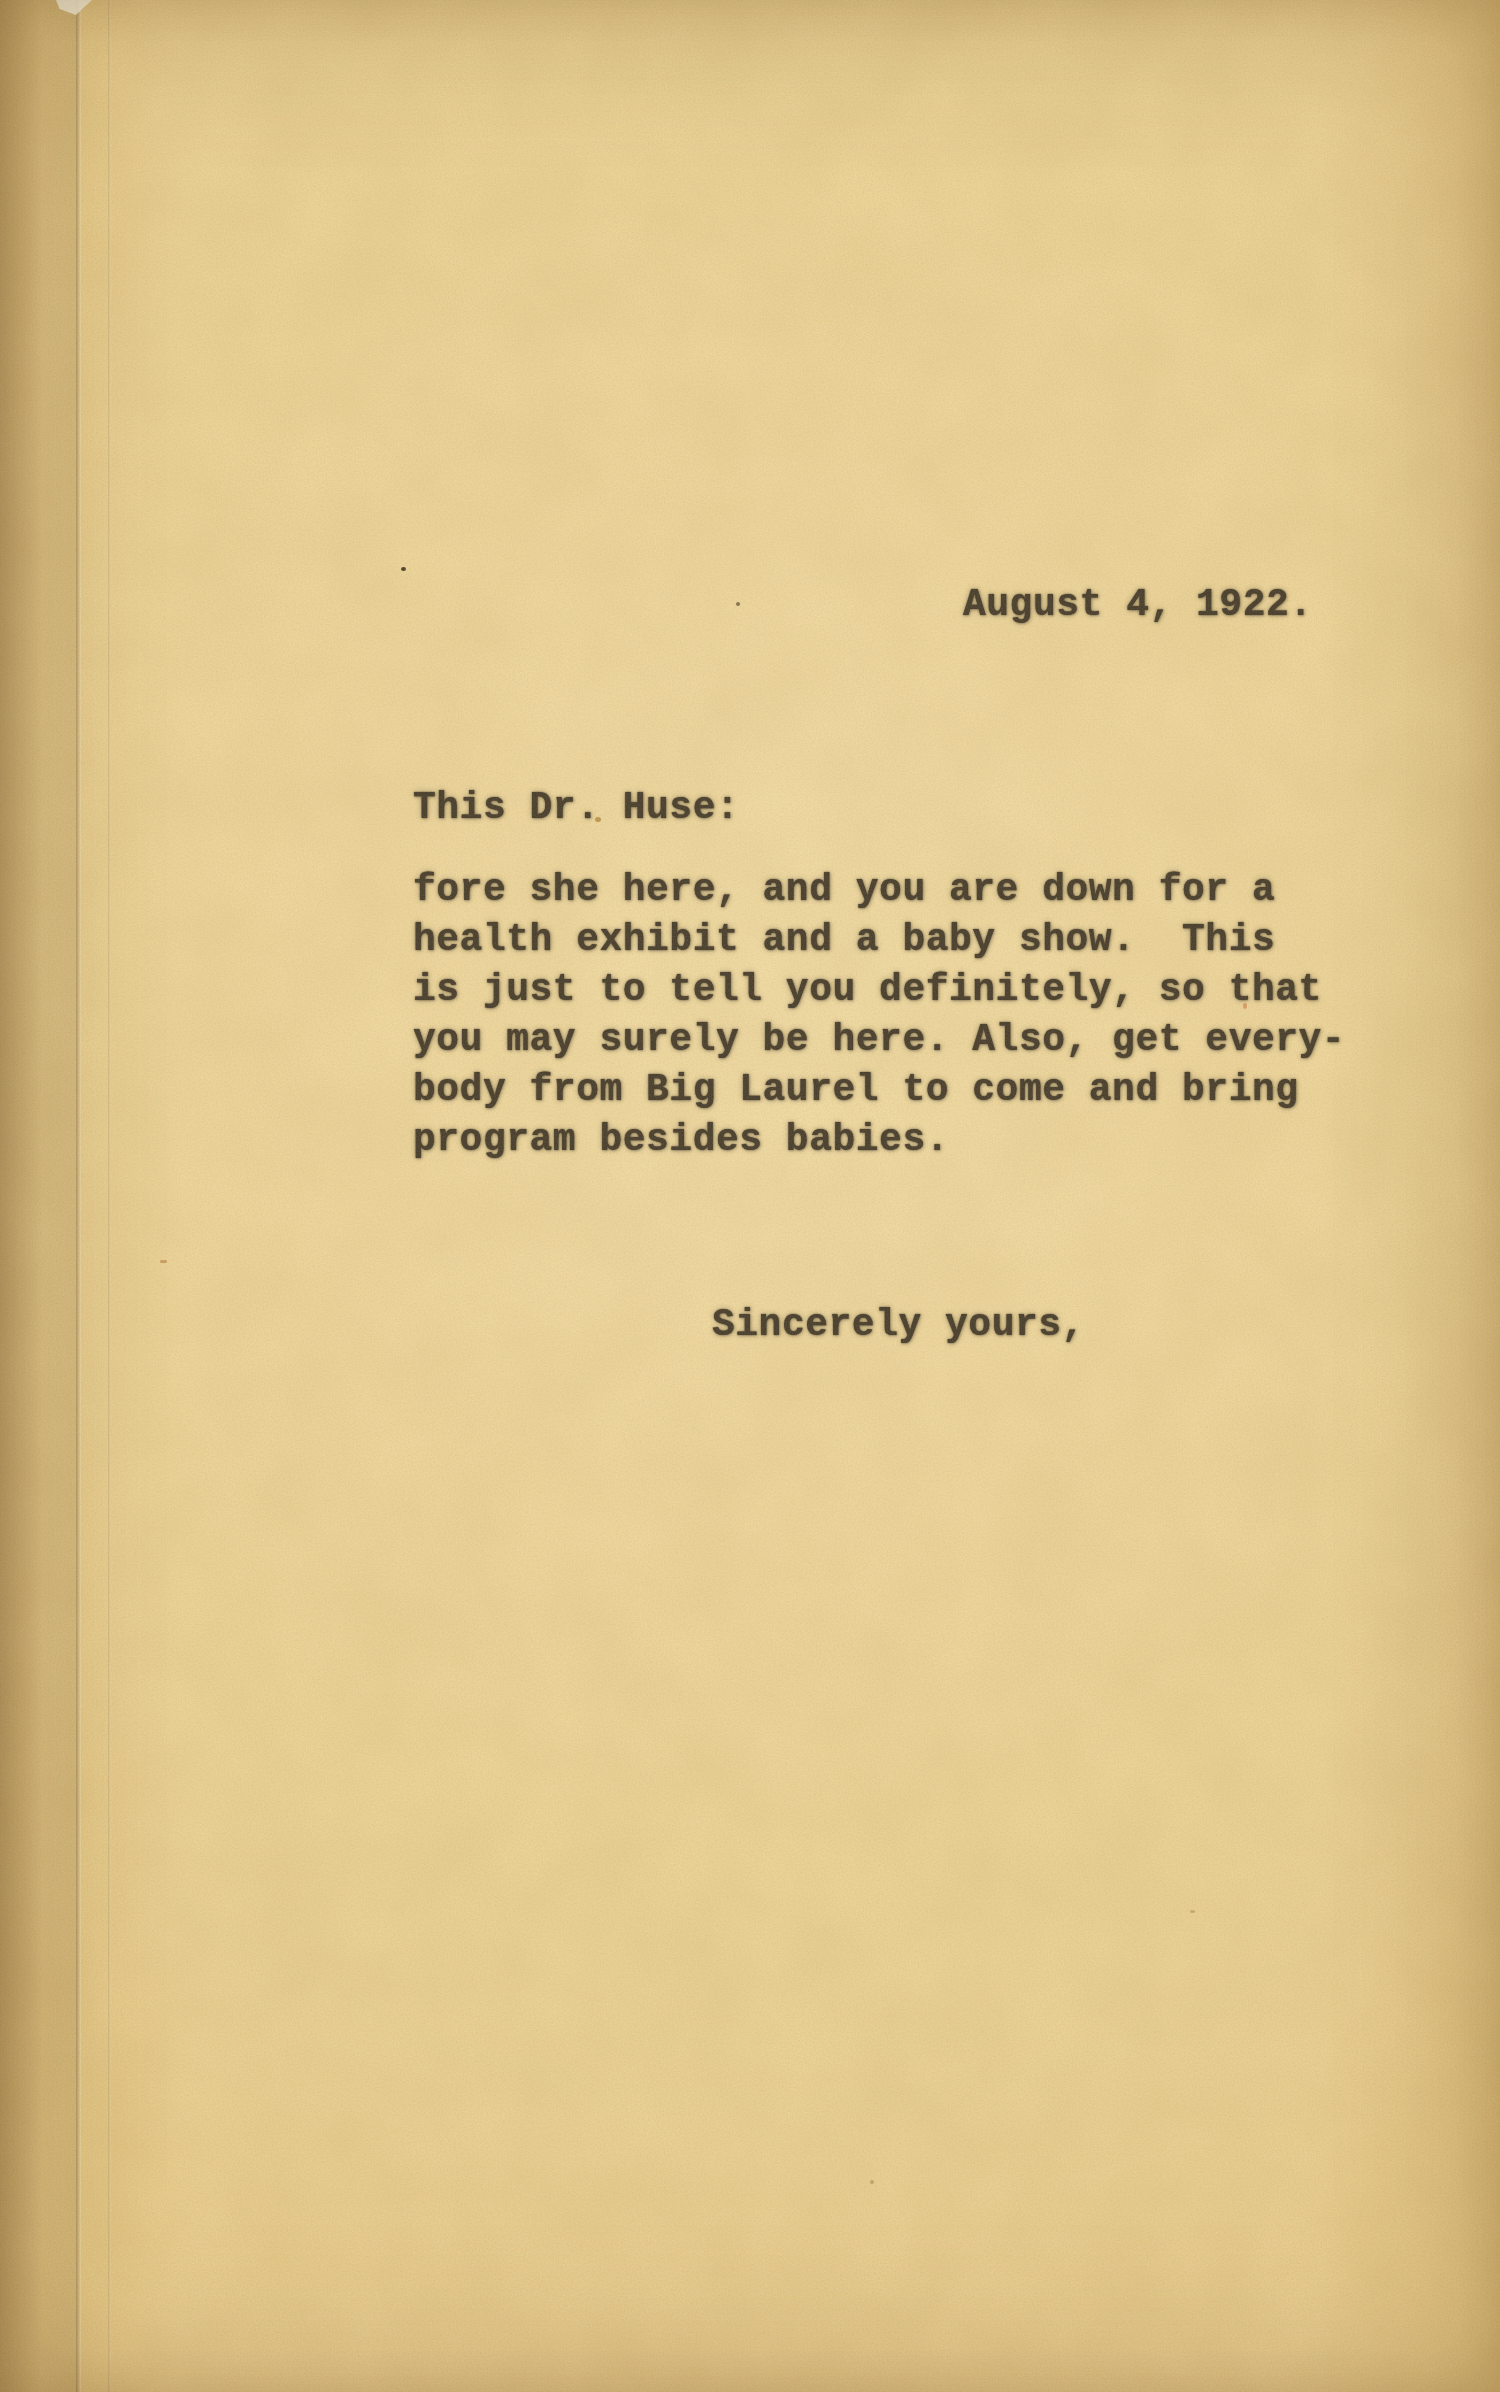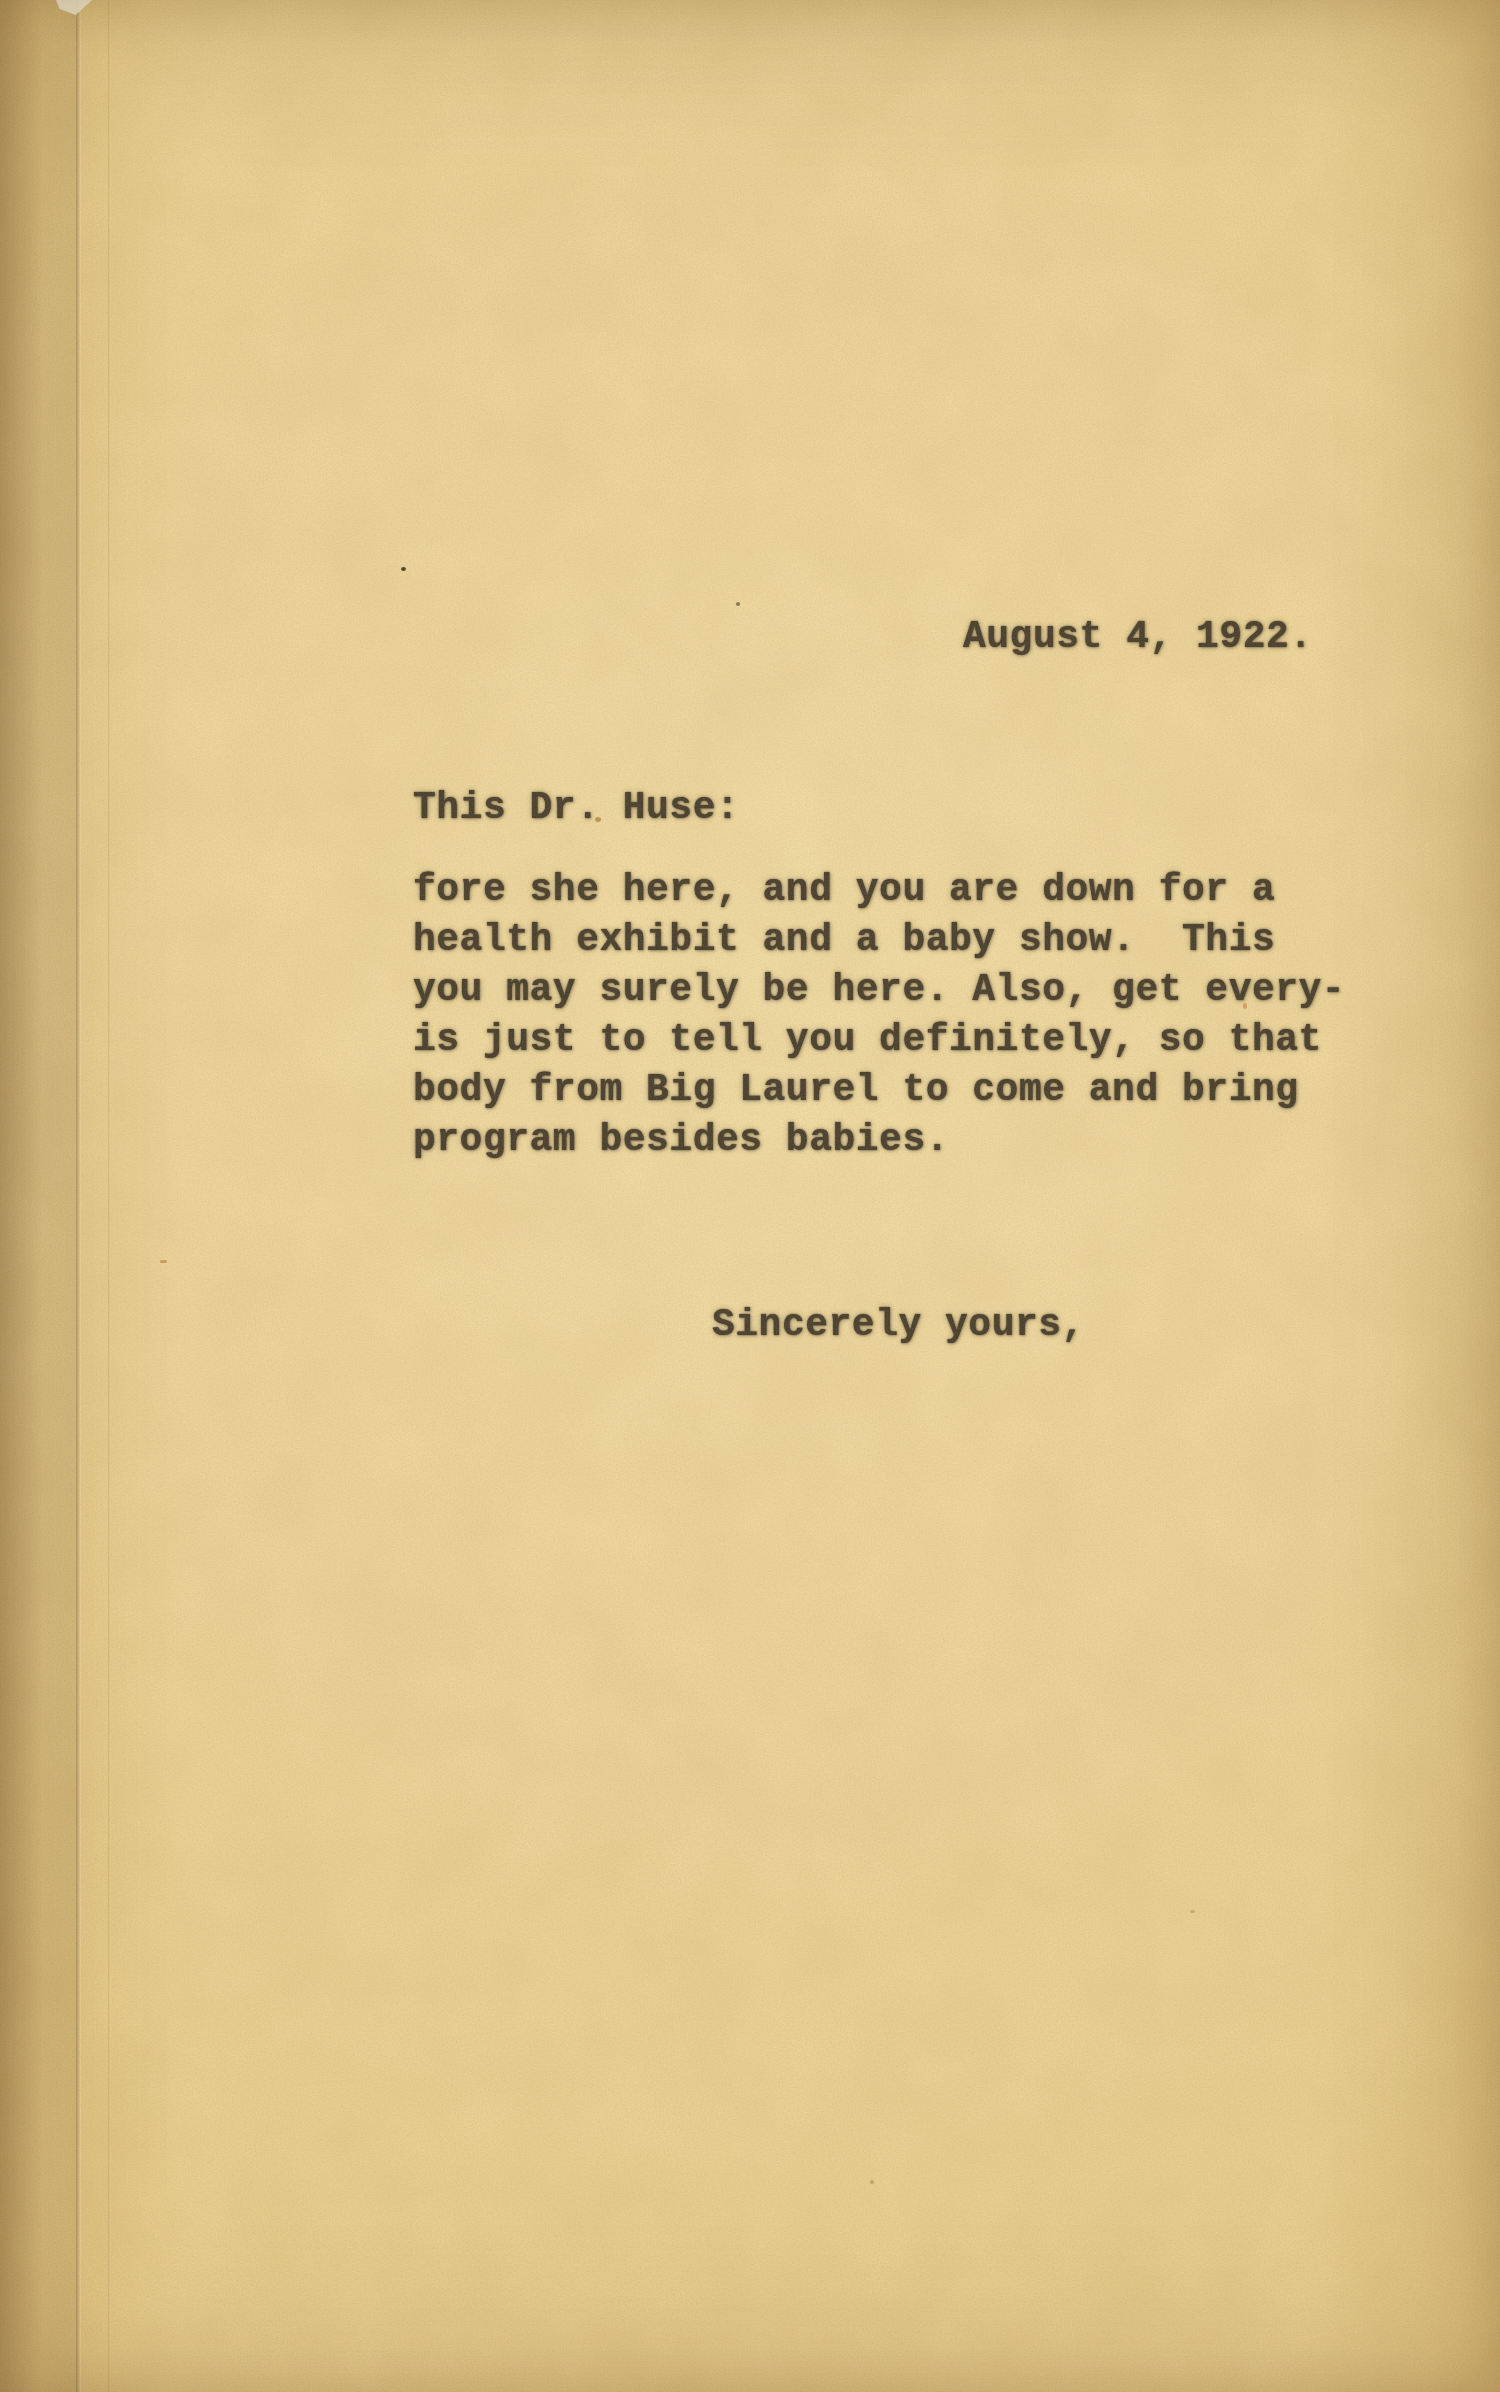--- a/index.html
+++ b/index.html
@@ -85,21 +85,21 @@
     font-size: 38px;
     line-height: 50px;
     letter-spacing: 0.5px;
     opacity: 0.90;
     text-shadow:
       0 0 1.6px currentColor,
       0 0 6px rgba(58,49,34,0.40),
       1px 1px 3px rgba(58,49,34,0.28);
     filter: blur(0.45px);
   }
-  .date       { position: absolute; left: 963px; top: 612px; }
+  .date       { position: absolute; left: 963px; top: 580px; }
   .salutation { position: absolute; left: 413px; top: 783px; }
   .body-block { position: absolute; left: 413px; top: 865px; }
   .indent     { text-indent: 390px; }
   .closing    { position: absolute; left: 712px; top: 1300px; }
 </style>
 </head>
 <body>
 
 <div class="page">
 
@@ -136,22 +136,22 @@
   <div class="speck" style="left:160px; top:1260px; width:7px; height:3px; background:rgba(170,110,40,0.5); border-radius:2px;"></div>
   <div class="speck" style="left:1190px; top:1910px; width:5px; height:3px; background:rgba(160,120,60,0.45);"></div>
   <div class="speck" style="left:870px; top:2180px; width:4px; height:4px; background:rgba(140,100,45,0.4);"></div>
 
   <div class="letter">
     <div class="line date">August 4, 1922.</div>
     <div class="line salutation">This Dr. Huse:</div>
     <div class="body-block">
       <div class="line">fore she here, and you are down for a</div>
       <div class="line">health exhibit and a baby show.  This</div>
+      <div class="line">is just to tell you definitely, so that</div>
       <div class="line">you may surely be here. Also, get every-</div>
-      <div class="line">is just to tell you definitely, so that</div>
       <div class="line">body from Big Laurel to come and bring</div>
       <div class="line">program besides babies.</div>
     </div>
     <div class="line closing">Sincerely yours,</div>
   </div>
 
   <svg class="texture tex-over-1" width="1500" height="2392" aria-hidden="true">
     <defs>
       <filter id="grain" x="0" y="0" width="100%" height="100%">
         <feTurbulence type="fractalNoise" baseFrequency="0.8" numOctaves="2" seed="42" result="g"></feTurbulence>

